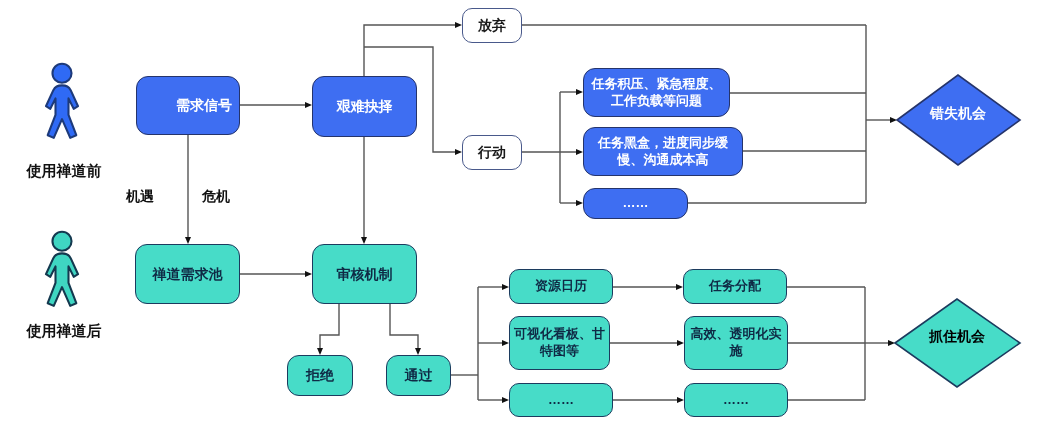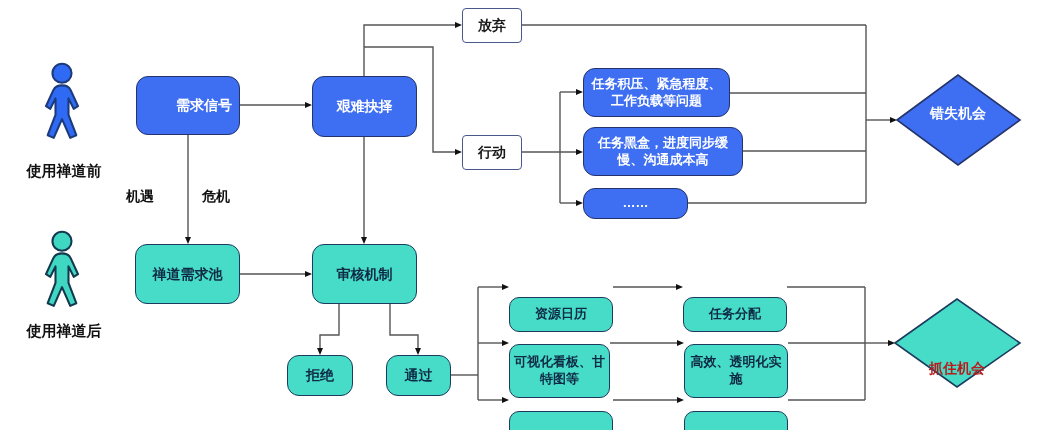--- a/index.html
+++ b/index.html
@@ -7,25 +7,25 @@
     position:relative;width:1043px;height:430px;background:#ffffff;overflow:hidden;
     font-family:"Liberation Sans","DejaVu Sans",sans-serif;
   }
   #wires{position:absolute;left:0;top:0;width:1043px;height:430px;z-index:1;}
   .node{
     position:absolute;z-index:2;display:flex;align-items:center;justify-content:center;
     text-align:center;font-weight:bold;box-sizing:border-box;line-height:1.3;
   }
   .blue{background:#3e6ef2;border:1.6px solid #25346b;color:#ffffff;border-radius:12px;font-size:14px;}
   .blue-sm{background:#3e6ef2;border:1.6px solid #25346b;color:#ffffff;border-radius:12px;font-size:13px;padding:0 4px;}
-  .outline{background:#ffffff;border:1.6px solid #49598b;color:#1a1a1a;border-radius:4px;font-size:14px;}
+  .outline{background:#ffffff;border:1.6px solid #49598b;color:#1a1a1a;border-radius:10px;font-size:14px;}
   .teal{background:#47dcc8;border:1.6px solid #1c3b5e;color:#0f2a45;border-radius:12px;font-size:14px;}
-  .teal-sm{background:#47dcc8;border:1.6px solid #1c3b5e;color:#0f2a45;border-radius:10px;font-size:13px;padding:10px 4px;margin-top:28px;}
+  .teal-sm{background:#47dcc8;border:1.6px solid #1c3b5e;color:#0f2a45;border-radius:10px;font-size:13px;padding:10px 4px;}
   .dtext{position:absolute;z-index:2;font-weight:bold;font-size:14px;text-align:center;line-height:1.2;}
-  .dtext.white{color:#ffffff;} .dtext.dark{color:#b91c1c;margin-top:32px;}
+  .dtext.white{color:#ffffff;} .dtext.dark{color:#000000;}
   .section-label{position:absolute;z-index:2;font-size:15px;font-weight:bold;color:#111;text-align:center;}
   .edge-label{position:absolute;z-index:2;font-size:14px;font-weight:bold;color:#111;}
   .person{position:absolute;z-index:2;}
 
   
   .p-demand{left:136px;top:76px;width:104px;height:59px;padding-left:32px;}
   .p-choice{left:312px;top:76px;width:105px;height:61px;}
   .p-giveup{left:462px;top:8px;width:60px;height:35px;}
   .p-act{left:462px;top:135px;width:60px;height:35px;}
   .p-backlog{left:583px;top:68px;width:147px;height:49px;}

